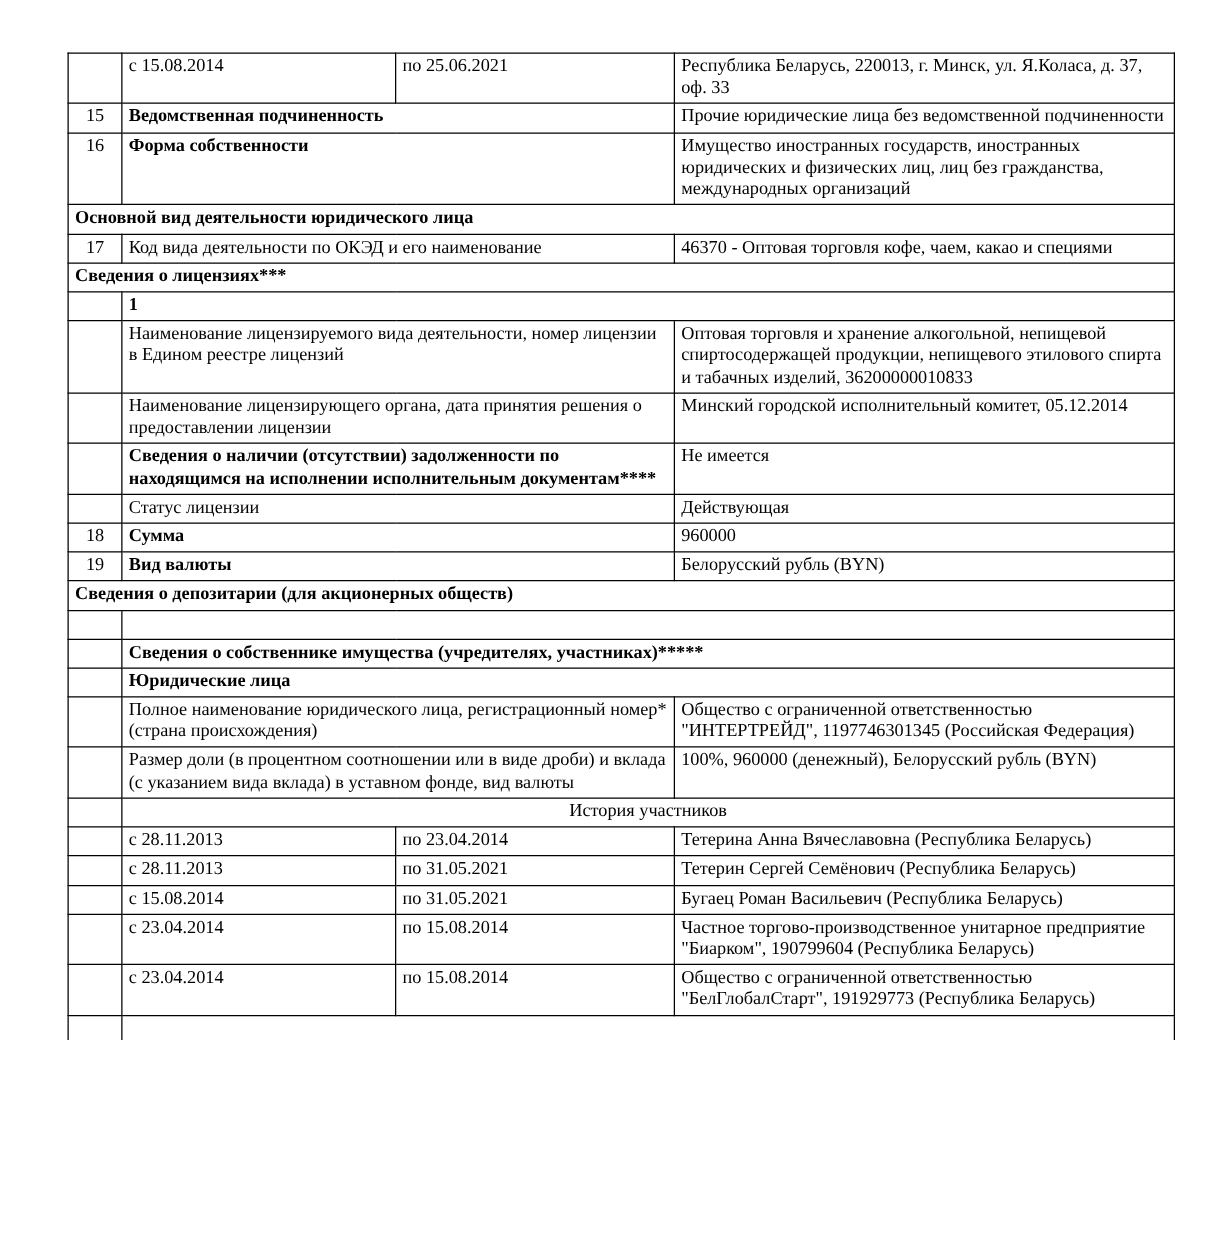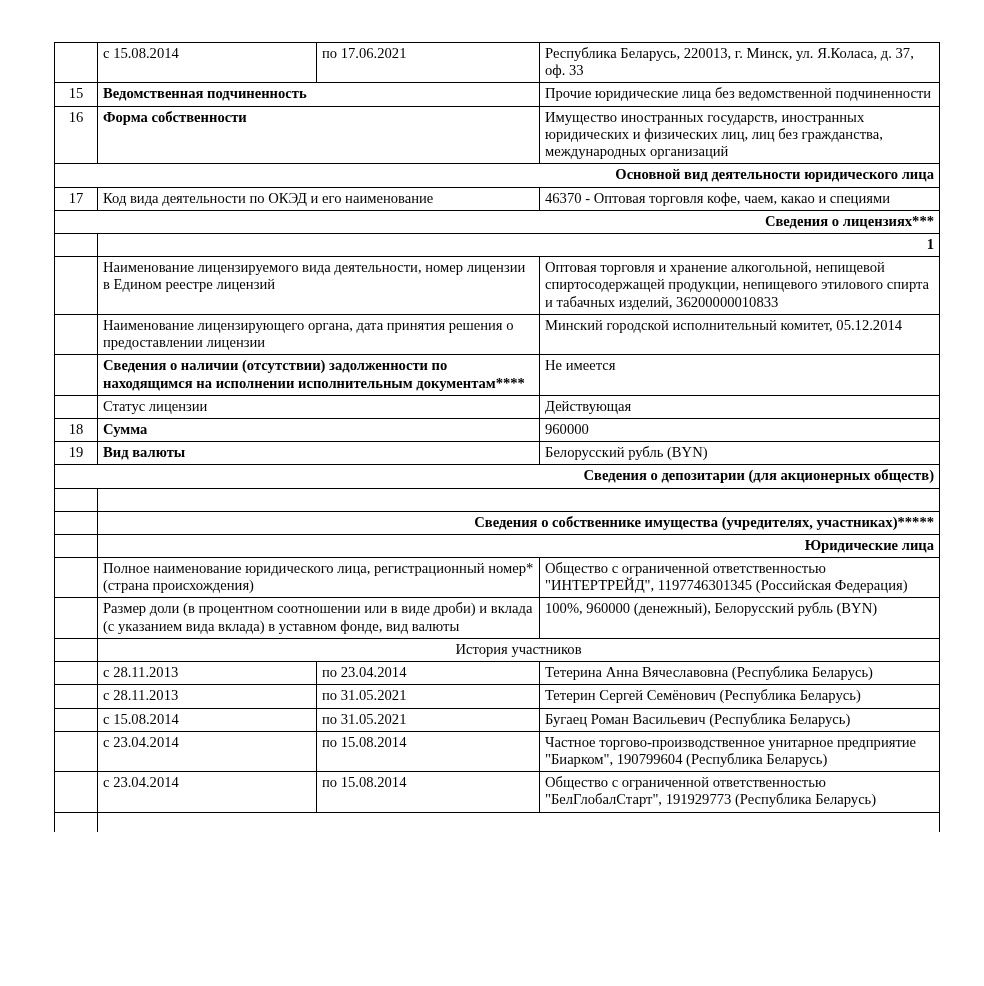--- a/index.html
+++ b/index.html
@@ -36,40 +36,40 @@
   .num {
     width: 32px;
     text-align: center;
     vertical-align: top;
   }
   .c-label { width: 208px; }
   .c-mid   { width: 212px; }
   .c-val   { }
   .b { font-weight: bold; }
   .sect {
-    text-align: right;
+    text-align: left;
     font-weight: bold;
   }
   .sect-plain {
     text-align: center;
     font-weight: normal;
   }
   .empty-row td { height: 17px; }
 </style>
 </head>
 <body>
 
 <div class="page">
   <table class="doc">
     <tbody>
 
       <tr>
         <td class="num"></td>
         <td class="c-label">с 15.08.2014</td>
-        <td class="c-mid">по 17.06.2021</td>
+        <td class="c-mid">по 25.06.2021</td>
         <td class="c-val">Республика Беларусь, 220013, г. Минск, ул. Я.Коласа, д. 37, оф. 33</td>
       </tr>
 
       <tr>
         <td class="num">15</td>
         <td class="b" colspan="2">Ведомственная подчиненность</td>
         <td class="c-val">Прочие юридические лица без ведомственной подчиненности</td>
       </tr>
 
       <tr>

